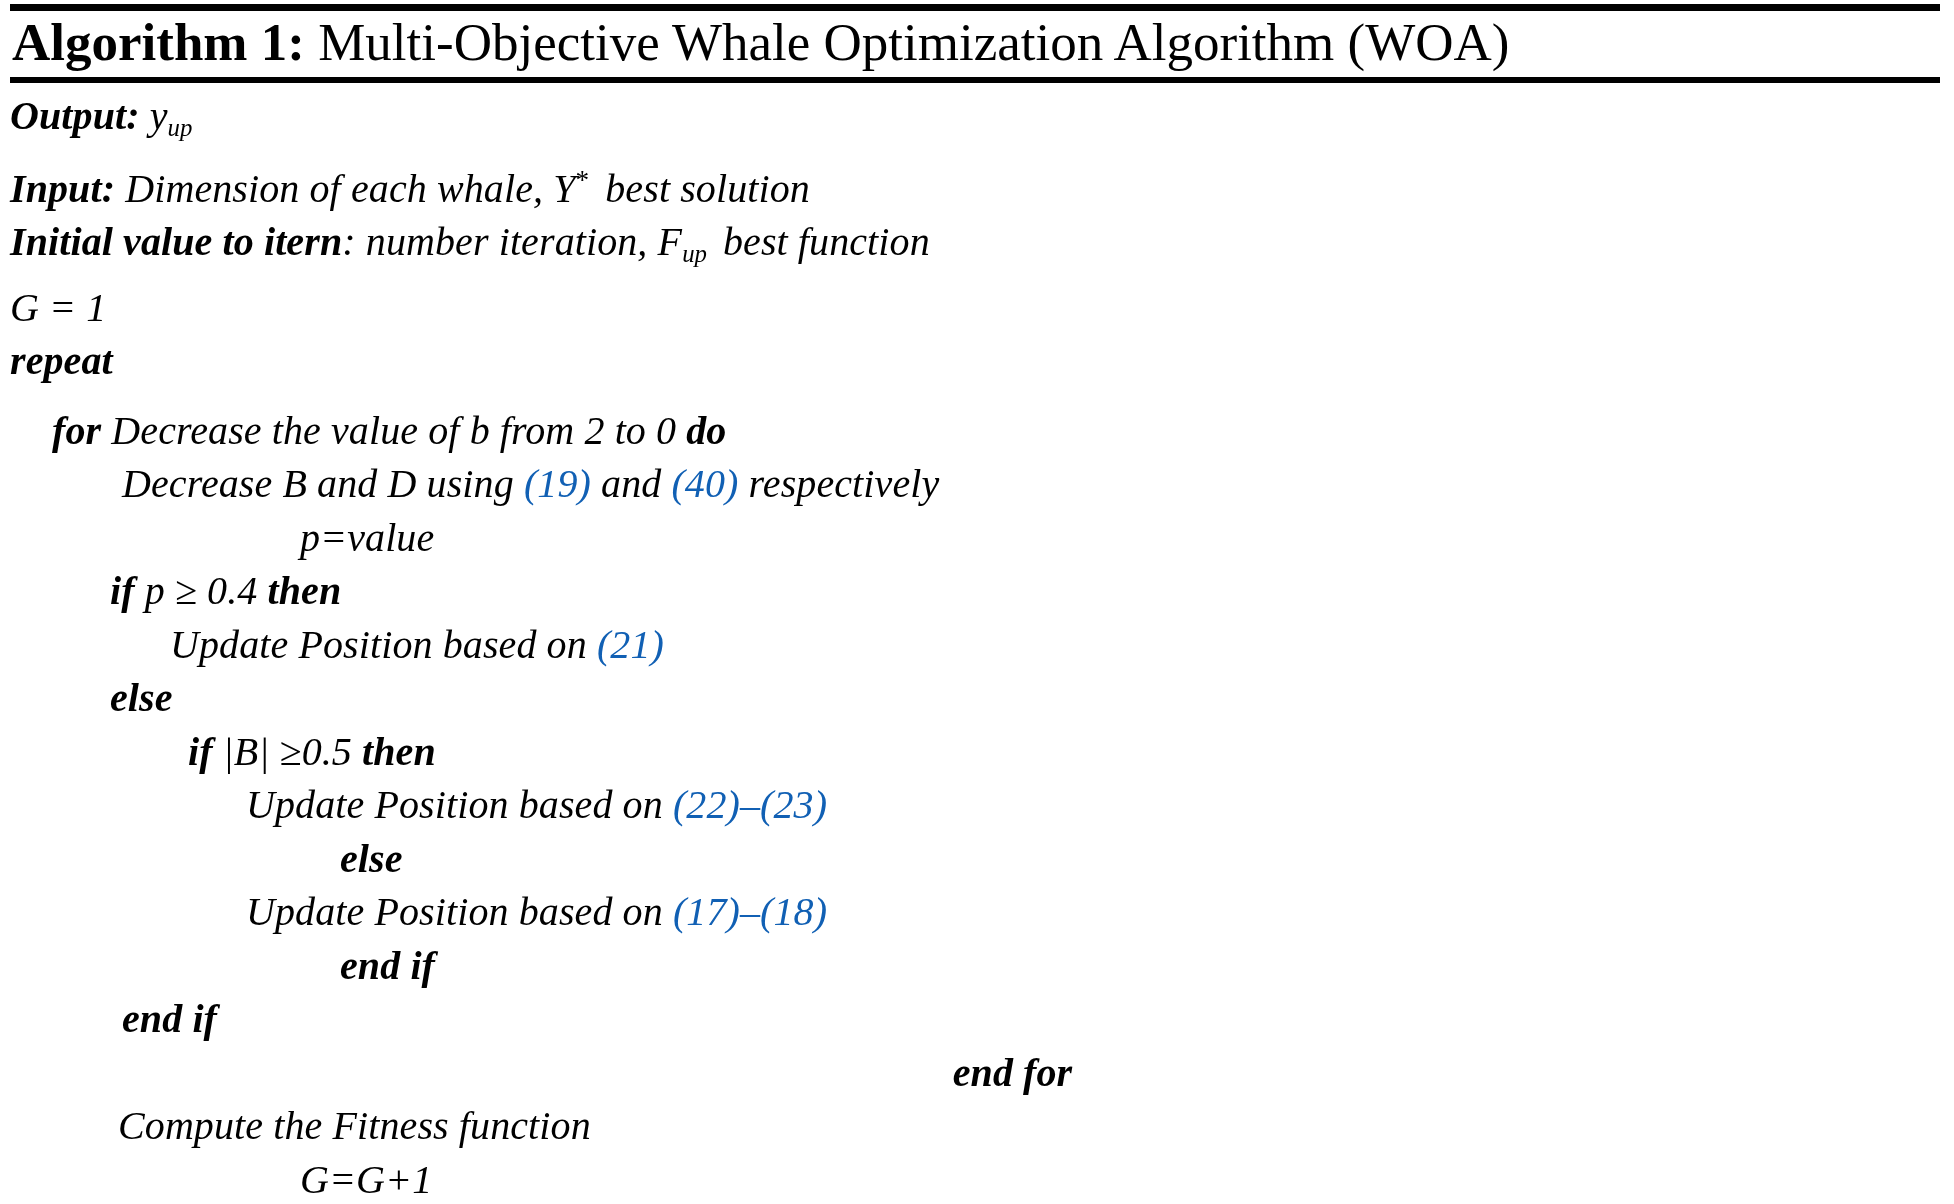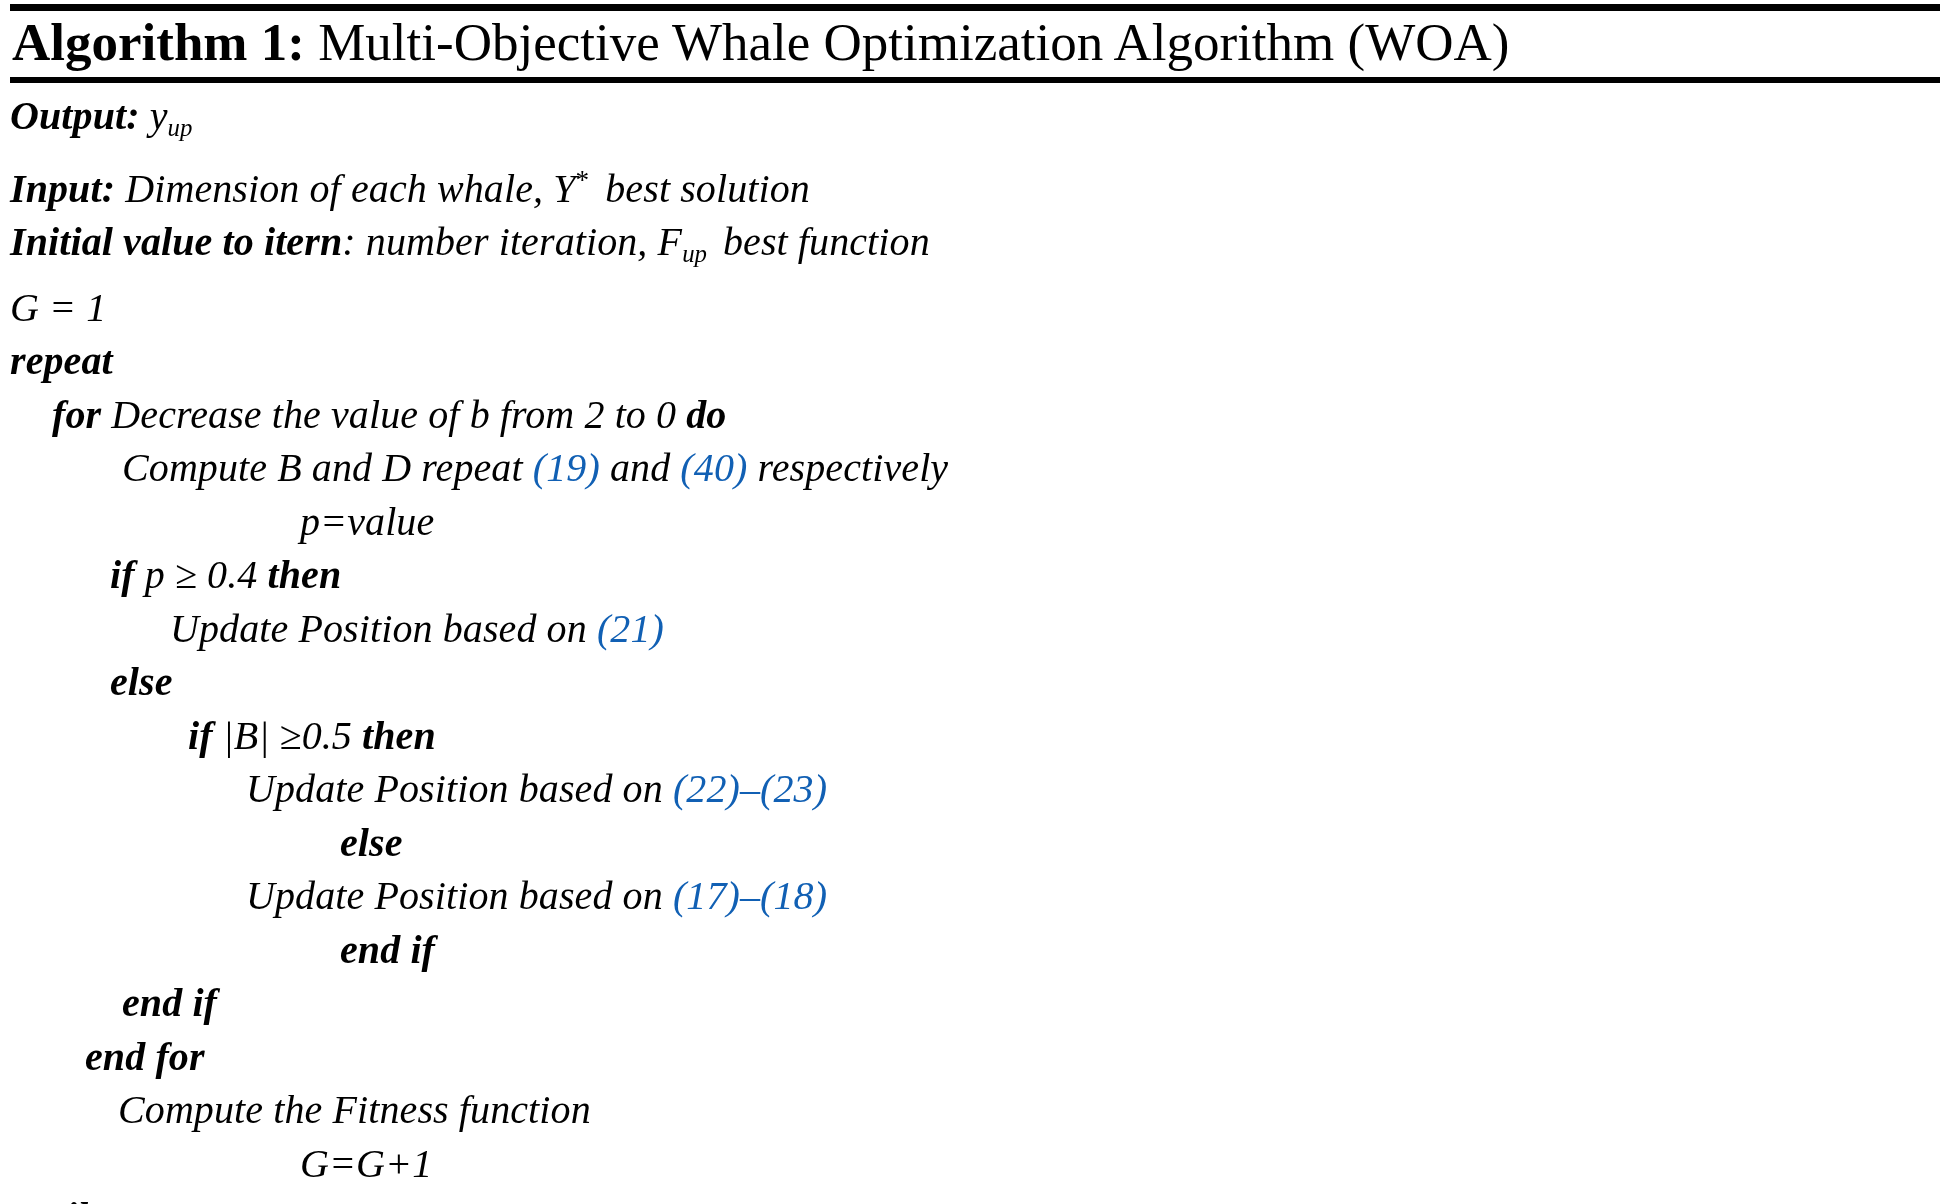--- a/index.html
+++ b/index.html
@@ -67,29 +67,29 @@
   }
   sup {
     font-size: 0.68em;
     vertical-align: 0.46em;
     font-style: normal;
   }
   .gap { display: inline-block; width: 16px; }
 
   
   .ind-0  { padding-left: 0px;   }
-  .ind-1  { padding-left: 42px;  }
+  .ind-1  { padding-left: 42px; margin-top: 16px;  }
   .ind-2  { padding-left: 100px; }
   .ind-3  { padding-left: 112px; }
   .ind-4  { padding-left: 160px; }
   .ind-5  { padding-left: 178px; }
   .ind-6  { padding-left: 236px; }
   .ind-7  { padding-left: 290px; }
   .ind-8  { padding-left: 330px; }
-  .ind-9  { padding-left: 75px;  }
+  .ind-9  { padding-left: 75px; text-align: center;  }
   .ind-10 { padding-left: 108px; }
 </style>
 </head>
 <body>
 
 <div class="algorithm-box">
 
   <div class="rule rule-top"></div>
 
   <div class="algo-header">
@@ -126,21 +126,21 @@
       <span class="kw">repeat</span>
     </div>
 
     <div class="line ind-1">
       <span class="kw">for</span>
       <span>Decrease the value of b from 2 to 0</span>
       <span class="kw">do</span>
     </div>
 
     <div class="line ind-3">
-      <span>Compute B and D repeat</span>
+      <span>Decrease B and D using</span>
       <span class="eqref">(19)</span>
       <span>and</span>
       <span class="eqref">(40)</span>
       <span>respectively</span>
     </div>
 
     <div class="line ind-7">
       <span>p=value</span>
     </div>
 

